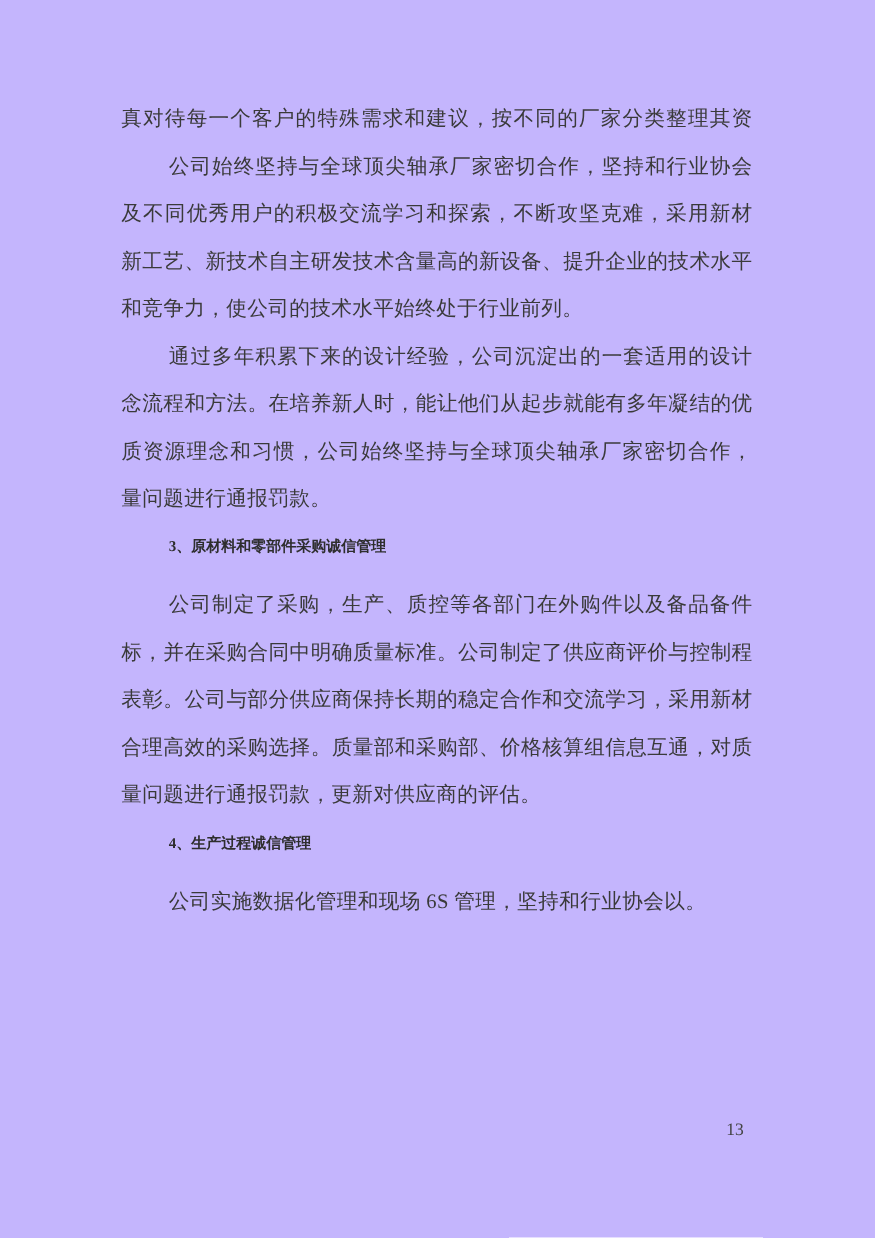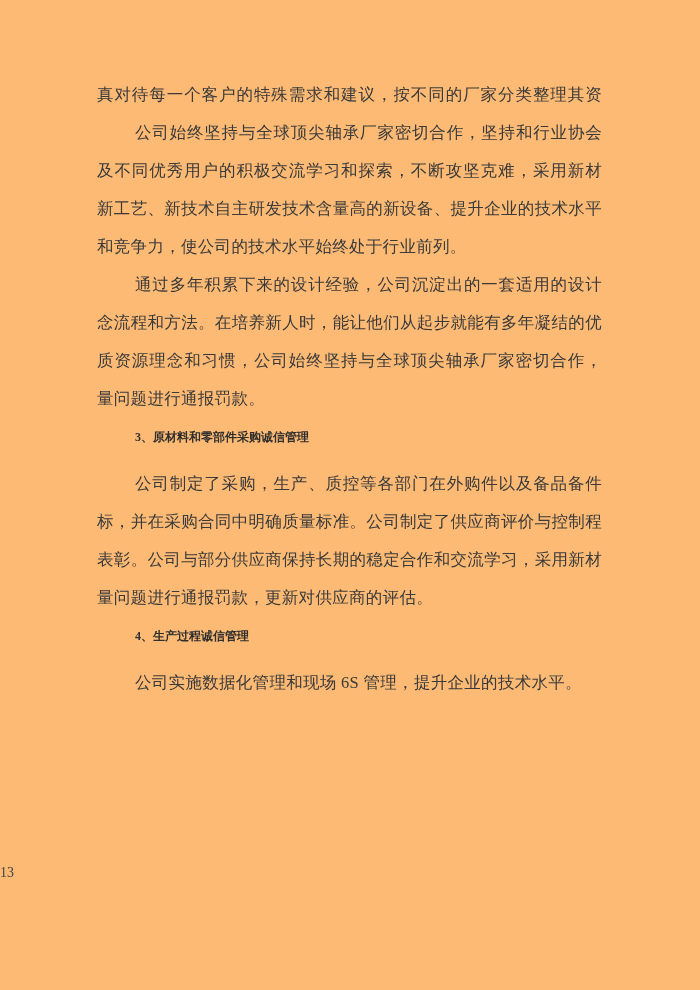--- a/index.html
+++ b/index.html
@@ -5,21 +5,21 @@
   html, body {
     margin: 0;
     padding: 0;
     background: #ffffff;
   }
   .page {
     position: relative;
     width: 700px;
     height: 990px;
     margin: 0 auto;
-    background: #fdba74;
+    background: #c4b5fd;
     font-family: "Liberation Serif", "DejaVu Serif", serif;
     color: #3a3a3a;
     overflow: hidden;
   }
   .content {
     position: absolute;
     top: 76px;
     left: 97px;
     width: 505px;
   }
@@ -48,24 +48,24 @@
     height: 38px;
     line-height: 38px;
     margin: 0 0 9px 0;
     padding-left: 38px;
     font-size: 12px;
     font-weight: bold;
     color: #2e2e2e;
   }
   .page-number {
     position: absolute;
-    top: 854px;
+    top: 886px;
     left: 0;
     width: 595px;
-    text-align: left;
+    text-align: right;
     font-size: 14px;
     line-height: 38px;
     color: #444444;
   }
 </style>
 </head>
 <body>
 
 <div class="page">
   <div class="content">
@@ -87,25 +87,26 @@
       <div class="line fill">质资源理念和习惯，公司始终坚持与全球顶尖轴承厂家密切合作，</div>
       <div class="line">量问题进行通报罚款。</div>
     </div>
 
     <h3 class="heading">3、原材料和零部件采购诚信管理</h3>
 
     <div class="para">
       <div class="line fill indent">公司制定了采购，生产、质控等各部门在外购件以及备品备件采</div>
       <div class="line fill">标，并在采购合同中明确质量标准。公司制定了供应商评价与控制程</div>
       <div class="line fill">表彰。公司与部分供应商保持长期的稳定合作和交流学习，采用新材料</div>
+      <div class="line fill">合理高效的采购选择。质量部和采购部、价格核算组信息互通，对质</div>
       <div class="line">量问题进行通报罚款，更新对供应商的评估。</div>
     </div>
 
     <h3 class="heading">4、生产过程诚信管理</h3>
 
     <div class="para">
-      <div class="line indent">公司实施数据化管理和现场 6S 管理，提升企业的技术水平。</div>
+      <div class="line indent">公司实施数据化管理和现场 6S 管理，坚持和行业协会以。</div>
     </div>
 
   </div>
 
   <div class="page-number">13</div>
 </div>
 
 </body></html>

